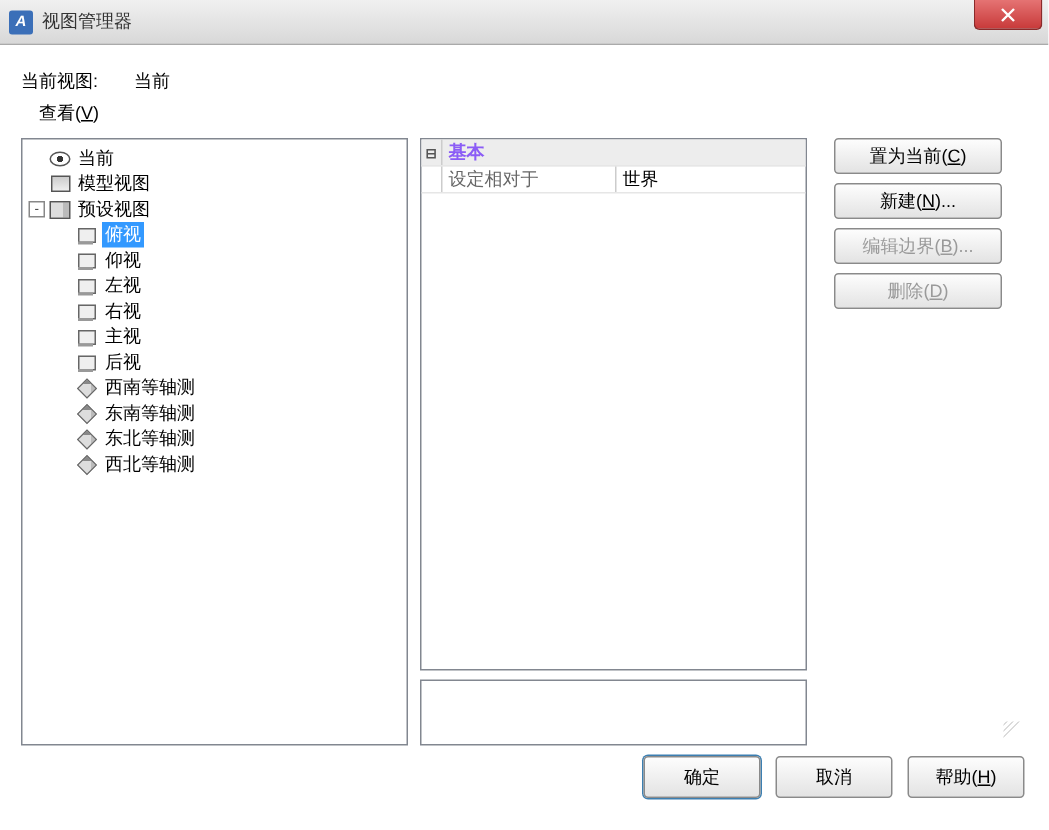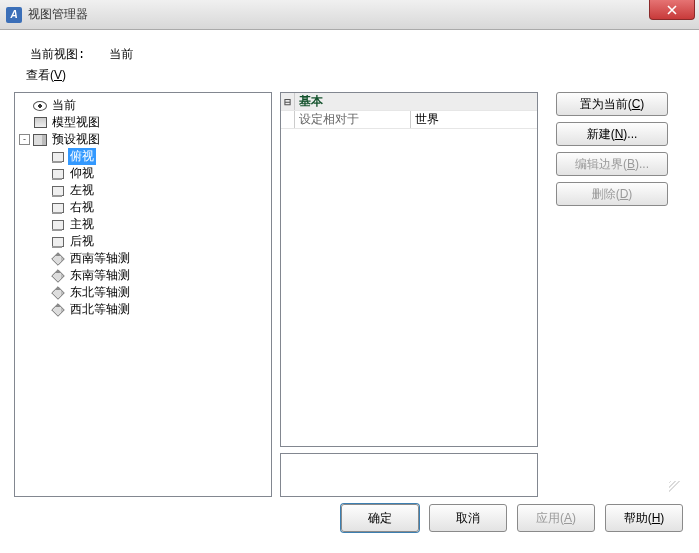--- a/index.html
+++ b/index.html
@@ -5,21 +5,21 @@
 * { box-sizing: border-box; margin: 0; padding: 0; }
 body { font-family: "Microsoft YaHei", "SimSun", sans-serif; font-size: 12px; background: #fff; width: 699px; height: 553px; overflow: hidden; }
 
 .titlebar { height: 30px; background: linear-gradient(to bottom, #f0f0f0, #d8d8d8); border-bottom: 1px solid #aaa; display: flex; align-items: center; padding: 0 0 0 6px; position: relative; }
 .title-icon { width: 16px; height: 16px; background: #3b6fb8; border-radius: 2px; margin-right: 6px; display: flex; align-items: center; justify-content: center; color: #fff; font-size: 10px; font-style: italic; font-weight: bold; }
 .title-text { color: #333; }
 .close-btn { position: absolute; right: 4px; top: 0; width: 46px; height: 20px; background: linear-gradient(to bottom, #e57373, #c83a3a); border: 1px solid #8a2a2a; border-top: none; border-radius: 0 0 4px 4px; display: flex; align-items: center; justify-content: center; color: #fff; cursor: pointer; }
 .close-btn svg { width: 10px; height: 10px; }
 
 .content { padding: 10px 14px 0 14px; }
-.toprow { display: flex; align-items: center; margin: 6px 0 4px 16px; font-family: Liberation Mono, monospace; }
+.toprow { display: flex; align-items: center; margin: 6px 0 4px 0; }
 .toprow .lbl { margin-right: 24px; }
 .viewmenu { margin: 2px 0 8px 12px; }
 .viewmenu u { text-decoration: underline; }
 
 .mainarea { display: flex; gap: 8px; }
 
 .treebox { width: 258px; height: 405px; border: 1px solid #828790; background: #fff; padding-top: 4px; overflow: auto; }
 .tree ul { list-style: none; padding-left: 0; }
 .tree li { white-space: nowrap; line-height: 17px; }
 .tree .row { display: flex; align-items: center; height: 17px; }
@@ -40,21 +40,21 @@
   linear-gradient(135deg, #888 0 50%, transparent 50%) top left/50% 50% no-repeat,
   linear-gradient(225deg, #bbb 0 50%, transparent 50%) top right/50% 50% no-repeat,
   #ddd; border: 1px solid #666; transform: rotate(45deg) scale(0.8); }
 
 .propbox { width: 258px; height: 405px; display: flex; flex-direction: column; }
 .proptable { flex: 1; border: 1px solid #828790; background: #fff; position: relative; }
 .ph-row { display: flex; height: 18px; border-bottom: 1px solid #e6e6e6; }
 .ph-group { background: #ededed; font-weight: bold; }
 .ph-toggle { width: 14px; display: flex; align-items: center; justify-content: center; font-size: 9px; color: #555; border-right: 1px solid #ccc; }
 .ph-key { flex: 0 0 116px; padding-left: 4px; display: flex; align-items: center; color: #666; border-right: 1px solid #ccc; }
-.ph-group .ph-key { color: #14532d; flex: 1; border-right: none; }
+.ph-group .ph-key { color: #8b5cf6; flex: 1; border-right: none; }
 .ph-val { flex: 1; padding-left: 4px; display: flex; align-items: center; }
 .descbox { height: 44px; border: 1px solid #828790; margin-top: 6px; background: #fff; }
 
 .btns { flex: 1; padding-left: 10px; display: flex; flex-direction: column; gap: 6px; }
 .wbtn { width: 112px; height: 24px; background: linear-gradient(to bottom, #fdfdfd, #e3e3e3); border: 1px solid #8a8a8a; border-radius: 3px; font-size: 12px; cursor: pointer; }
 .wbtn:disabled { color: #9a9a9a; cursor: default; }
 .wbtn u { text-decoration: underline; }
 
 .footer { height: 42px; display: flex; align-items: center; justify-content: flex-end; gap: 10px; padding-right: 16px; border-top: 0; }
 .fbtn { width: 78px; height: 28px; background: linear-gradient(to bottom, #fdfdfd, #e3e3e3); border: 1px solid #8a8a8a; border-radius: 3px; font-size: 12px; cursor: pointer; }
@@ -229,15 +229,14 @@
       <div style="position:relative; flex:1;">
         <div class="resize-grip"></div>
       </div>
     </div>
   </div>
 </div>
 
 <div class="footer">
   <button class="fbtn default">确定</button>
   <button class="fbtn">取消</button>
-  <button class="fbtn" disabled=""><span>应用(</span><u>A</u><span>)</span></button>
   <button class="fbtn"><span>帮助(</span><u>H</u><span>)</span></button>
 </div>
 
 </body></html>

